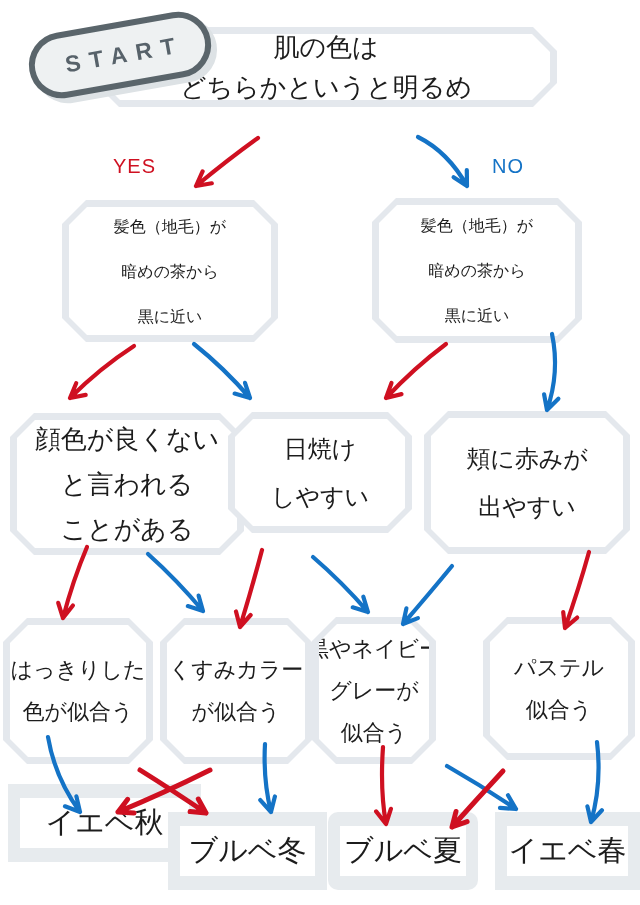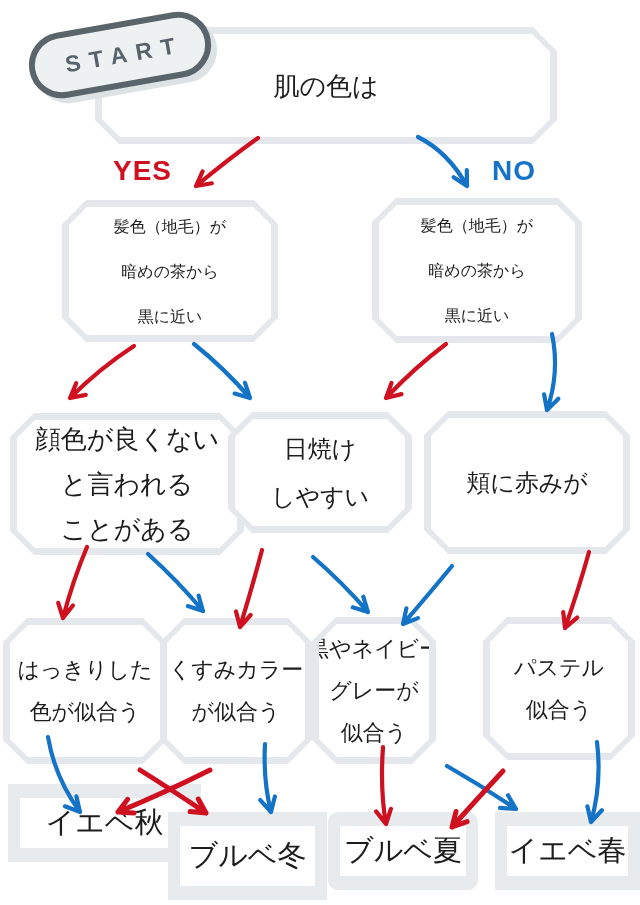--- a/index.html
+++ b/index.html
@@ -20,21 +20,21 @@
     display:flex;flex-direction:column;align-items:center;justify-content:center;
     text-align:center;}
   .ln{display:block;white-space:nowrap;}
   
   .rnode{position:absolute;background:var(--result-bg);}
   .rnode-in{position:absolute;inset:14px 12px;background:var(--box-fill);
     display:flex;align-items:center;justify-content:center;font-size:29px;
     white-space:nowrap;}
   
   .branch{position:absolute;font-family:"Liberation Sans","DejaVu Sans",sans-serif;
-    font-weight:700;font-size:28px;letter-spacing:1px;}
+    font-weight:400;font-size:20px;letter-spacing:1px;}
   .branch.yes{color:var(--red);left:113px;top:155px;}
   .branch.no{color:var(--blue);left:492px;top:155px;}
   
   .start-badge{position:absolute;left:28px;top:22px;width:172px;height:54px;
     background:var(--start-fill);border:6px solid var(--start-border);
     border-radius:36px;transform:rotate(-10deg);
     box-shadow:5px 6px 0 #dde2e5;
     display:flex;align-items:center;justify-content:center;}
   .start-badge span{font-family:"Liberation Sans","DejaVu Sans",sans-serif;
     font-weight:700;font-size:23px;letter-spacing:9px;text-indent:9px;
@@ -49,23 +49,24 @@
   .fz-q2{font-size:16px;line-height:45px;}
   .fz-q3{font-size:26px;line-height:45px;padding-left:46px;}
   .fz-q3b{font-size:24px;line-height:48px;}
   .fz-q4{font-size:22px;line-height:42px;}
 </style>
 </head>
 <body>
 
 <div class="canvas">
 
-  <div class="onode fz-q1" style="left:95px;top:27px;width:462px;height:117px;">
+  <div class="onode fz-q1" style="left:95px;top:27px;width:462px;height:80px;">
     <div class="onode-in">
       <span class="ln">肌の色は</span>
+      <span class="ln">どちらかというと明るめ</span>
     </div>
   </div>
 
   <div class="onode fz-q2" style="left:62px;top:200px;width:216px;height:142px;">
     <div class="onode-in">
       <span class="ln">髪色（地毛）が</span>
       <span class="ln">暗めの茶から</span>
       <span class="ln">黒に近い</span>
     </div>
   </div>
@@ -89,24 +90,25 @@
   <div class="onode fz-q3b" style="left:228px;top:412px;width:184px;height:121px;">
     <div class="onode-in">
       <span class="ln">日焼け</span>
       <span class="ln">しやすい</span>
     </div>
   </div>
 
   <div class="onode fz-q3b" style="left:424px;top:411px;width:206px;height:143px;">
     <div class="onode-in">
       <span class="ln">頬に赤みが</span>
+      <span class="ln">出やすい</span>
     </div>
   </div>
 
-  <div class="onode fz-q4" style="left:3px;top:618px;width:164px;height:146px;">
+  <div class="onode fz-q4" style="left:3px;top:618px;width:150px;height:146px;">
     <div class="onode-in">
       <span class="ln">はっきりした</span>
       <span class="ln">色が似合う</span>
     </div>
   </div>
 
   <div class="onode fz-q4" style="left:160px;top:618px;width:152px;height:146px;">
     <div class="onode-in">
       <span class="ln">くすみカラー</span>
       <span class="ln">が似合う</span>
@@ -124,21 +126,21 @@
   <div class="onode fz-q4" style="left:483px;top:617px;width:152px;height:143px;">
     <div class="onode-in">
       <span class="ln">パステル</span>
       <span class="ln">似合う</span>
     </div>
   </div>
 
   <div class="rnode" style="left:8px;top:784px;width:176px;height:78px;padding-left:17px;">
     <div class="rnode-in">イエベ秋</div>
   </div>
-  <div class="rnode" style="left:168px;top:812px;width:147px;height:88px;padding-left:12px;">
+  <div class="rnode" style="left:168px;top:812px;width:147px;height:78px;padding-left:12px;">
     <div class="rnode-in">ブルベ冬</div>
   </div>
   <div class="rnode" style="left:328px;top:812px;width:150px;height:78px;border-radius:10px;">
     <div class="rnode-in">ブルベ夏</div>
   </div>
   <div class="rnode" style="left:495px;top:812px;width:145px;height:78px;">
     <div class="rnode-in">イエベ春</div>
   </div>
 
   <svg class="arrows" viewBox="0 0 640 905" width="640" height="905">

